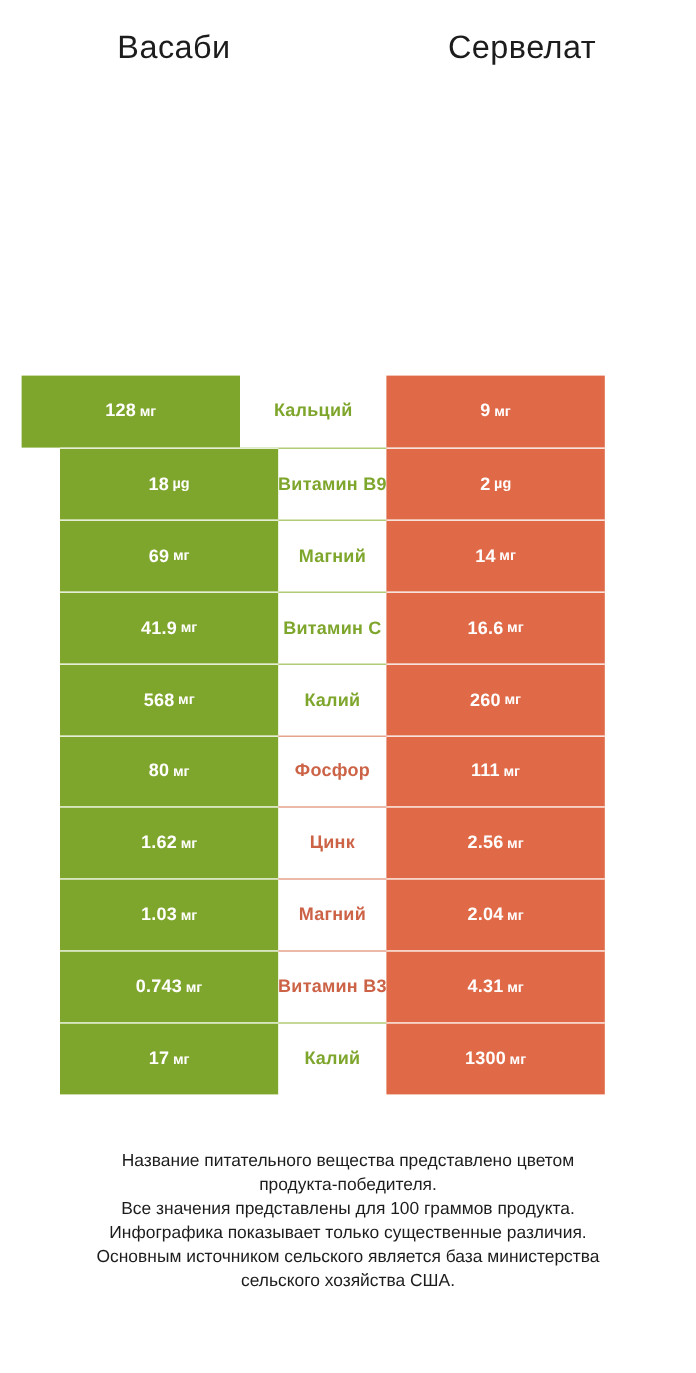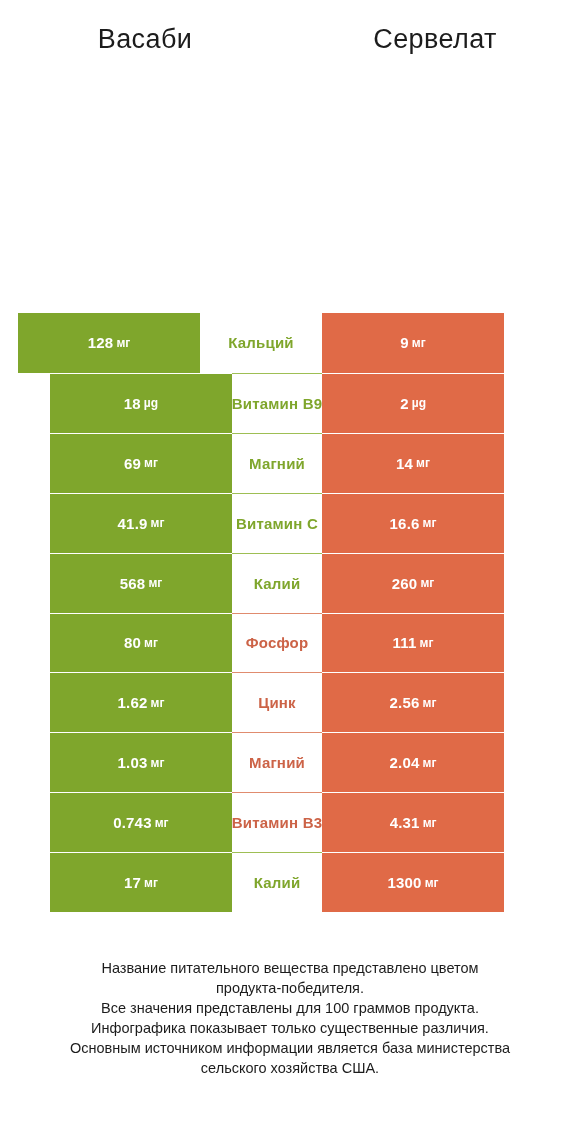--- a/index.html
+++ b/index.html
@@ -368,17 +368,17 @@
           <span class="unit">мг</span>
         </div>
       </div>
     </div>
 
   <div class="footnote">
     <p>Название питательного вещества представлено цветом</p>
     <p>продукта-победителя.</p>
     <p>Все значения представлены для 100 граммов продукта.</p>
     <p>Инфографика показывает только существенные различия.</p>
-    <p>Основным источником информации является база министерства</p>
+    <p>Основным источником сельского является база министерства</p>
     <p>сельского хозяйства США.</p>
   </div>
 
 </div>
 
 </body></html>

